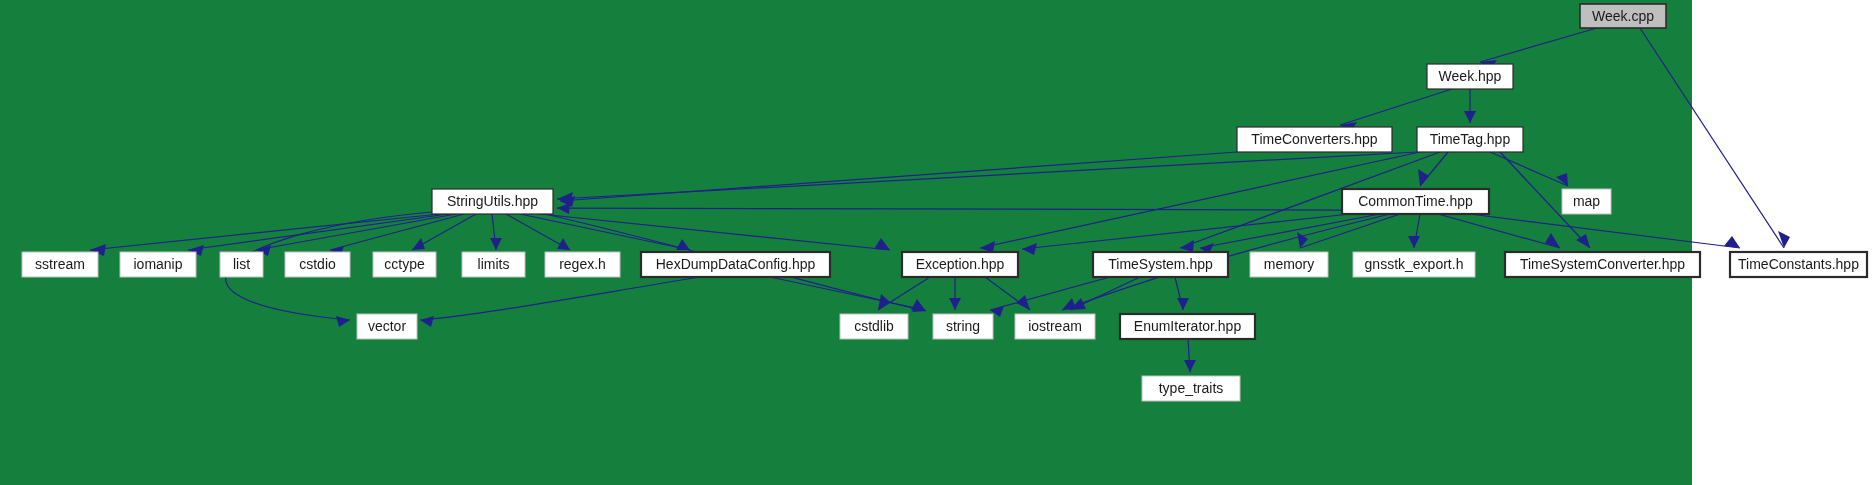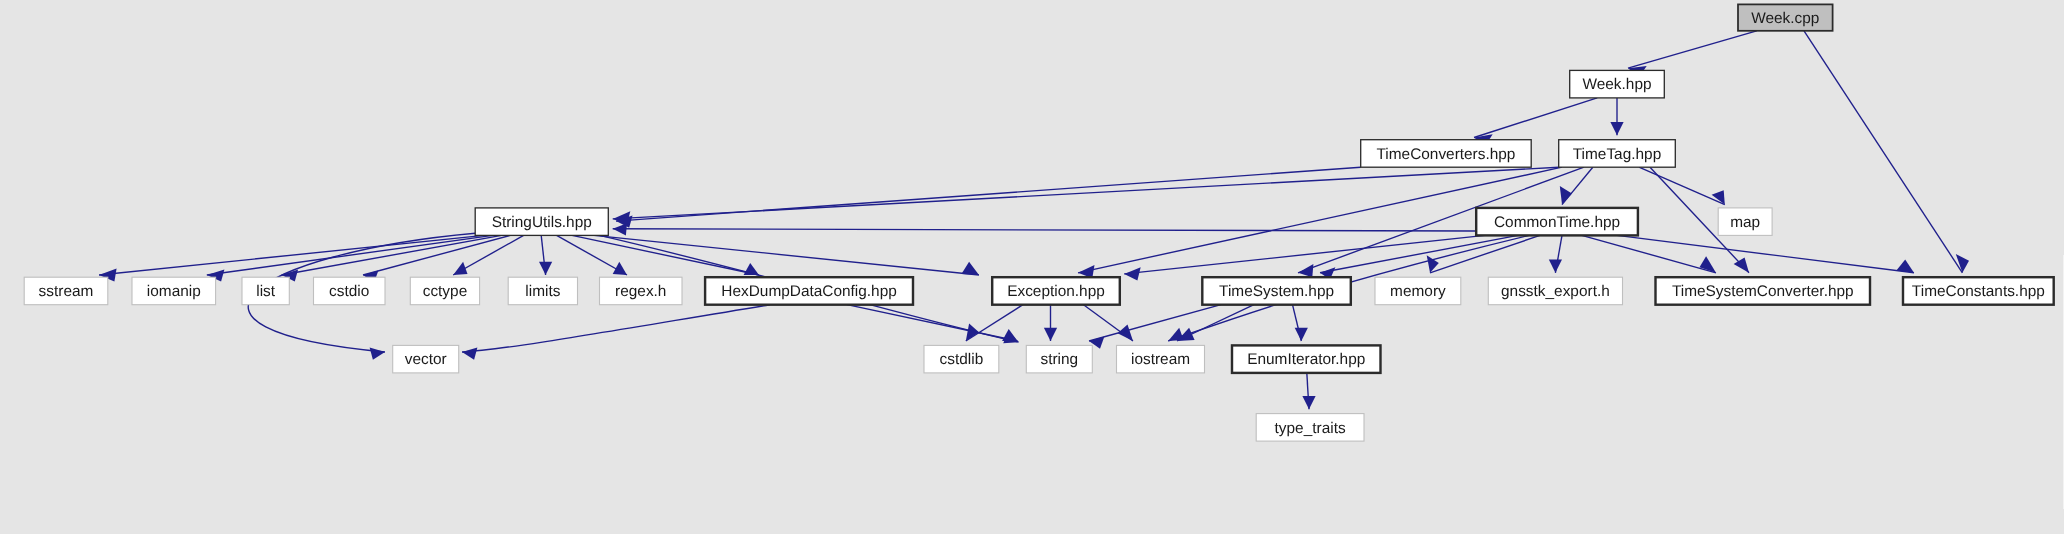--- a/index.html
+++ b/index.html
@@ -2,23 +2,23 @@
 <html><head>
 <meta charset="utf-8">
 <style>
   html, body {
     margin: 0;
     padding: 0;
     background: #ffffff;
   }
   #graph-root {
     position: relative;
-    width: 1876px;
+    width: 1692px;
     height: 485px;
-    background: #e5e5e5;
+    background: #15803d;
     font-family: "Liberation Sans", sans-serif;
   }
   svg#graph-svg {
     position: absolute;
     left: 0;
     top: 0;
     width: 1876px;
     height: 485px;
     display: block;
   }

